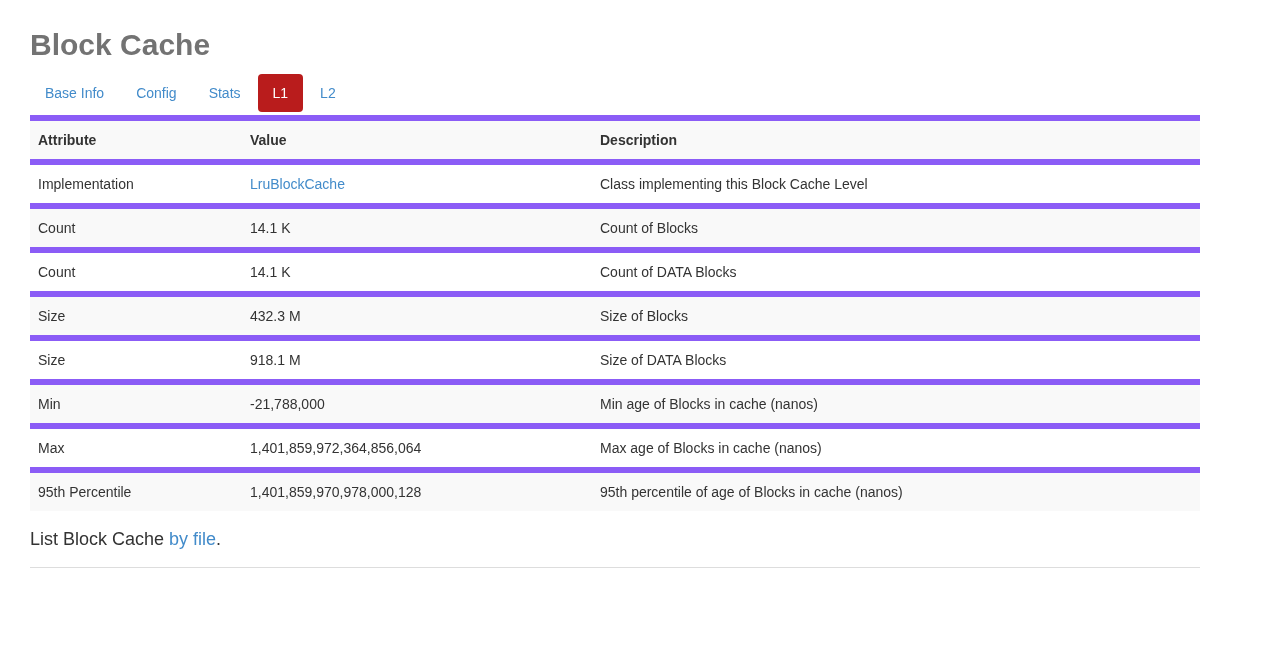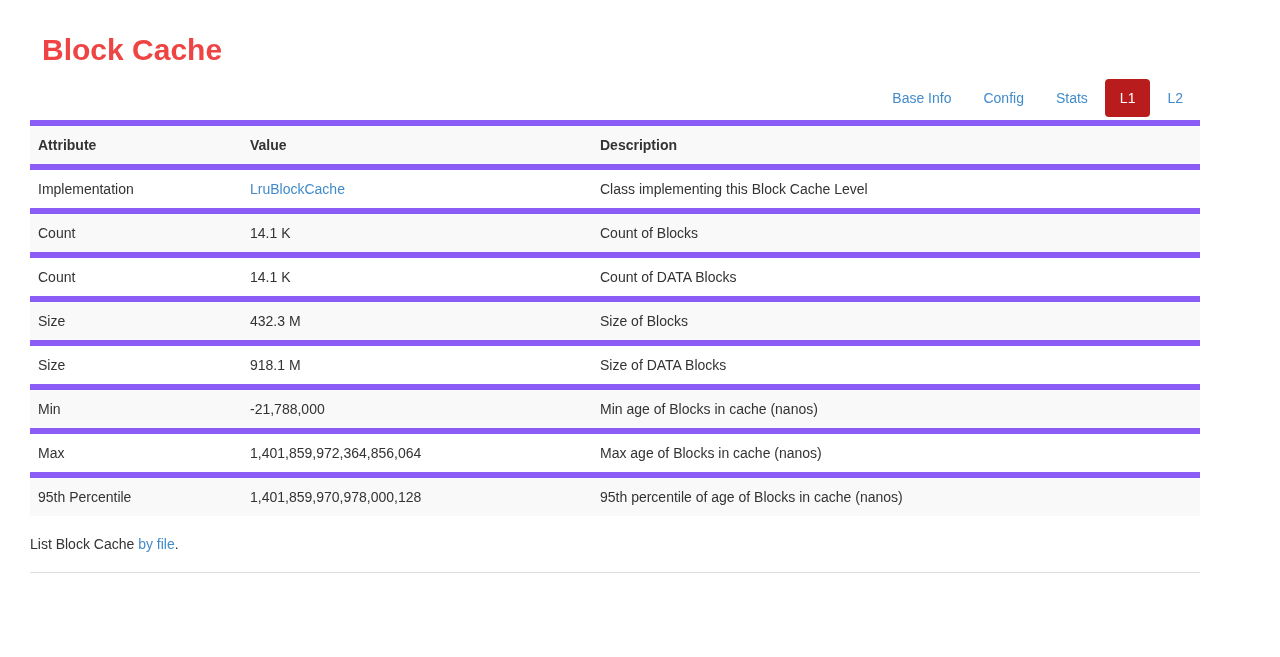--- a/index.html
+++ b/index.html
@@ -15,34 +15,33 @@
     width: 1280px;
     height: 657px;
     overflow: hidden;
     background: #ffffff;
   }
   .container {
     margin-left: 30px;
     width: 1170px;
   }
   h1.page-title {
-    margin: 12px;
-    padding-top: 23px;
+    margin: 0;
+    padding-top: 30px;
     font-size: 30px;
     line-height: 30px;
     font-weight: bold;
-    color: #ef4444;
+    color: #737373;
   }
   ul.nav-pills {
     list-style: none;
     margin: 14px 0 0 0;
     padding: 0;
     display: flex;
     align-items: center;
-    justify-content: flex-end;
   }
   ul.nav-pills li { margin-right: 2px; }
   ul.nav-pills li a {
     display: block;
     padding: 10px 15px;
     font-size: 14px;
     line-height: 18px;
     color: #428bca;
     text-decoration: none;
     border-radius: 4px;
@@ -71,21 +70,21 @@
   table.stats-table col.col-attribute { width: 212px; }
   table.stats-table col.col-value { width: 350px; }
   a.cell-link, a.footer-link {
     color: #428bca;
     text-decoration: none;
     cursor: pointer;
     text-align: center;
   }
   p.footer-note {
     margin: 20px 0;
-    font-size: 14px;
+    font-size: 18px;
     line-height: 16px;
   }
   hr.bottom-rule {
     border: 0;
     border-top: 1px solid #dddddd;
     margin: 20px 0 0 0;
   }
 </style>
 </head>
 <body>

